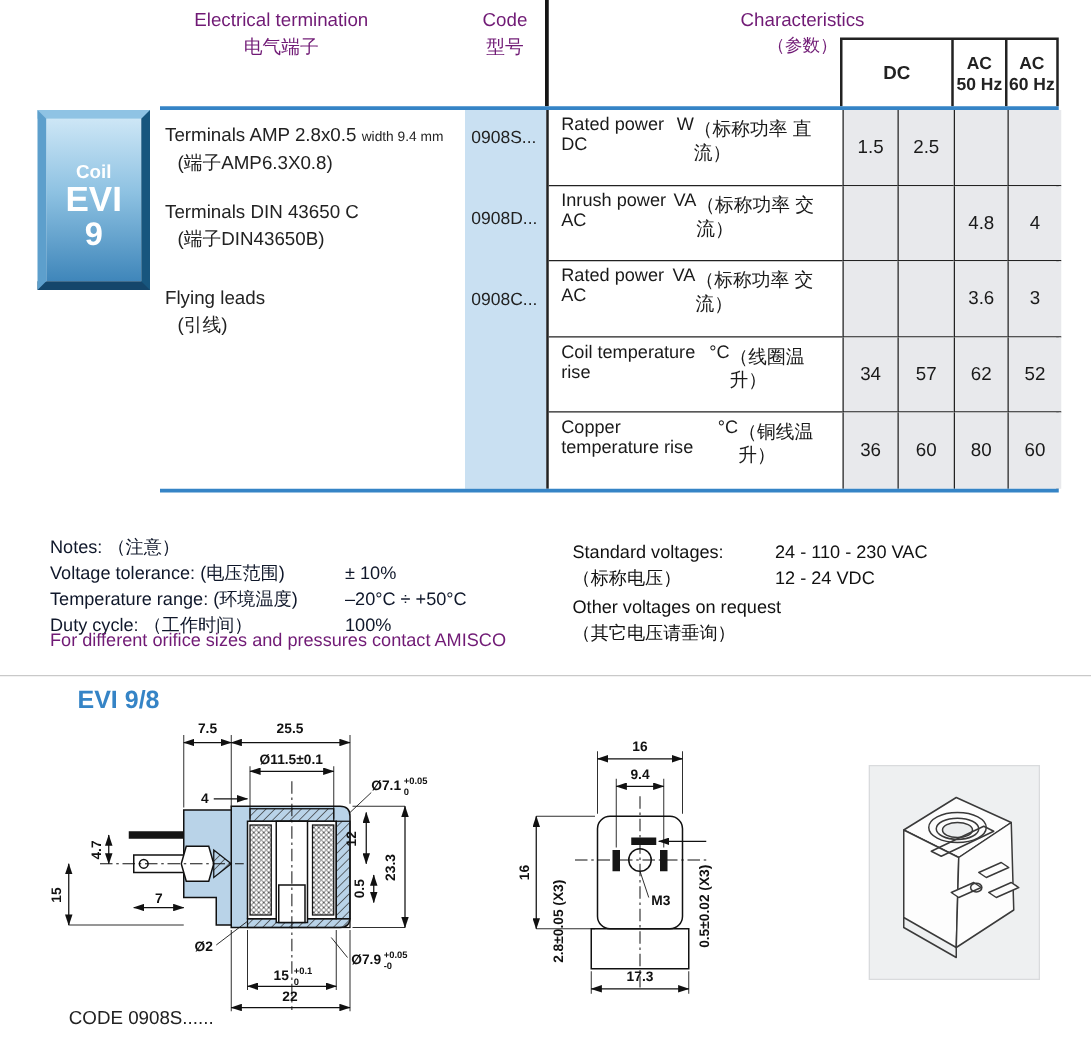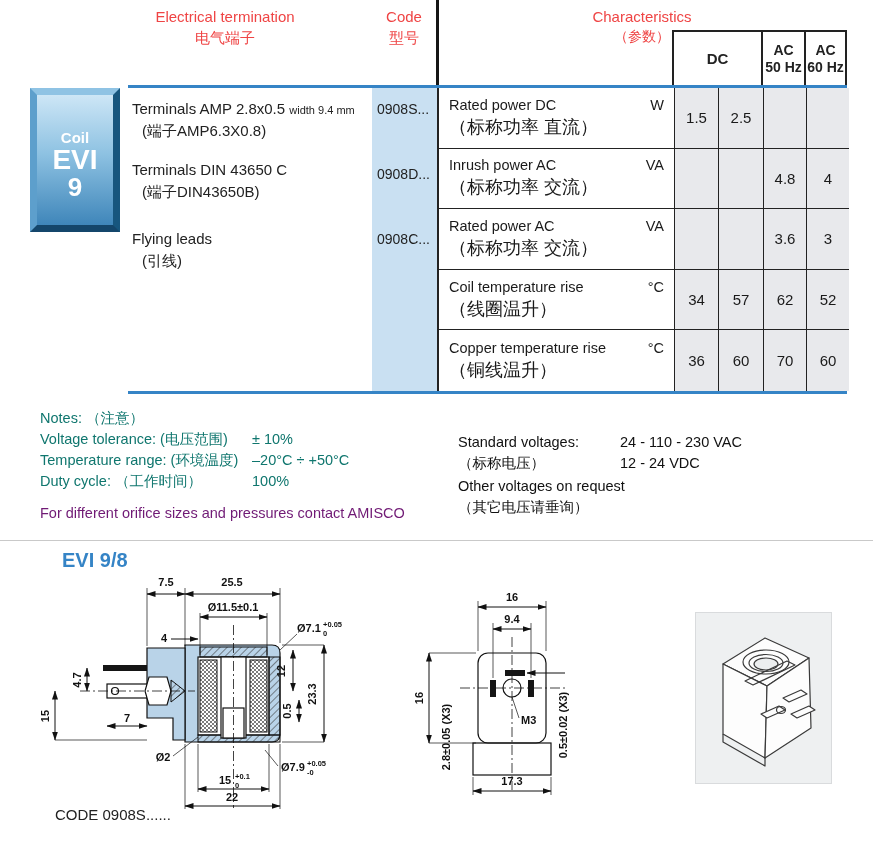--- a/index.html
+++ b/index.html
@@ -1,20 +1,20 @@
 <!DOCTYPE html>
 <html style="--accent-blue: #3584c6; --panel-blue: #c9e0f2; --cell-gray: #e8e9ec; --drawing-blue: #b9d3e8;"><head>
 <meta charset="utf-8">
 <style>
   html,body{margin:0;padding:0;background:#fff;}
   .page{position:relative;width:873px;height:842px;background:#fff;overflow:hidden;
         font-family:"Liberation Sans",sans-serif;color:#1a1a1a;}
 
   
-  .hdr-col{position:absolute;text-align:center;font-size:15px;line-height:1.4;color:#ef4444;}
+  .hdr-col{position:absolute;text-align:center;font-size:15px;line-height:1.4;color:#701a75;}
   .vline{position:absolute;background:#151515;}
   .subhdr{position:absolute;left:672px;top:30px;width:175px;height:55px;display:flex;
           border-top:2px solid #222;box-sizing:border-box;}
   .subhdr .shcell{box-sizing:border-box;border-left:2px solid #222;display:flex;flex-direction:column;
           justify-content:center;align-items:center;font-size:14px;line-height:1.15;color:#222;font-weight:bold;}
   .subhdr .shcell:last-child{border-right:2px solid #222;}
 
   
   .blueline{position:absolute;left:128px;width:719px;height:3px;background:var(--accent-blue,#3584c6);}
   .badge{position:absolute;left:30px;top:88px;width:90px;height:144px;box-sizing:border-box;
@@ -28,29 +28,29 @@
   .term-note{font-size:11px;}
   .term-zh{padding-left:10px;}
   .code-col{position:absolute;left:372px;top:88px;width:65px;height:303px;background:var(--panel-blue,#c9e0f2);}
   .code-val{position:absolute;left:377px;width:60px;font-size:14px;color:#222;}
 
   .char-table{position:absolute;left:437px;top:88px;width:410px;height:303px;display:grid;
               grid-template-columns:235px 44px 45px 43px 43px;grid-template-rows:repeat(5,1fr);
               border-left:2px solid #222;border-right:2px solid #222;box-sizing:border-box;}
   .ct-cell{box-sizing:border-box;border-bottom:1px solid #222;}
   .ct-cell.lastrow{border-bottom:none;}
-  .ct-label{padding:4px 10px 4px 10px;display:flex;flex-direction:column;justify-content:center;}
+  .ct-label{padding:4px 10px 4px 10px;display:flex;flex-direction:row;justify-content:center;}
   .ct-label .row1{display:flex;justify-content:space-between;font-size:14.5px;}
-  .ct-label .zh{font-size:18px;margin-top:2px;}
+  .ct-label .zh{font-size:15px;margin-top:2px;}
   .ct-val{background:var(--cell-gray,#e8e9ec);border-left:1px solid #222;display:flex;
           align-items:center;justify-content:center;font-size:15px;}
 
   
-  .notes{position:absolute;left:40px;top:408px;font-size:14.5px;line-height:21px;color:#0f766e;}
-  .notes .nrow{display:flex;}
+  .notes{position:absolute;left:40px;top:428px;font-size:14.5px;line-height:21px;color:#0f172a;}
+  .notes .nrow{display:flex;gap:24px;}
   .notes .nlabel{width:212px;}
   .contact{position:absolute;left:40px;top:505px;font-size:14.5px;color:#701a75;}
   .volt{position:absolute;left:458px;top:432px;font-size:14.5px;line-height:21px;color:#111;
         display:grid;grid-template-columns:162px auto;}
   .volt-other{position:absolute;left:458px;top:476px;font-size:14.5px;line-height:21px;color:#111;}
 
   .divider{position:absolute;left:0;top:540px;width:873px;height:1px;background:#c9c9c9;}
   .section-title{position:absolute;left:62px;top:549px;font-size:20px;font-weight:bold;
                  color:var(--accent-blue,#3584c6);}
   .code-caption{position:absolute;left:55px;top:806px;font-size:15px;color:#222;}
@@ -179,21 +179,21 @@
 
     <div class="ct-cell ct-label lastrow">
       <div class="row1">
           <span>Copper temperature rise</span>
           <span class="unit">°C</span>
         </div>
       <div class="zh">（铜线温升）</div>
       </div>
     <div class="ct-cell ct-val lastrow">36</div>
     <div class="ct-cell ct-val lastrow">60</div>
-    <div class="ct-cell ct-val lastrow">70</div>
+    <div class="ct-cell ct-val lastrow">80</div>
     <div class="ct-cell ct-val lastrow">60</div>
   </div>
 
   <div class="blueline" style="top:85px;"></div>
   <div class="blueline" style="top:391px;"></div>
 
   <div class="notes">
     <div>Notes:  （注意）</div>
     <div class="nrow">
         <span class="nlabel">Voltage tolerance: (电压范围)</span>

